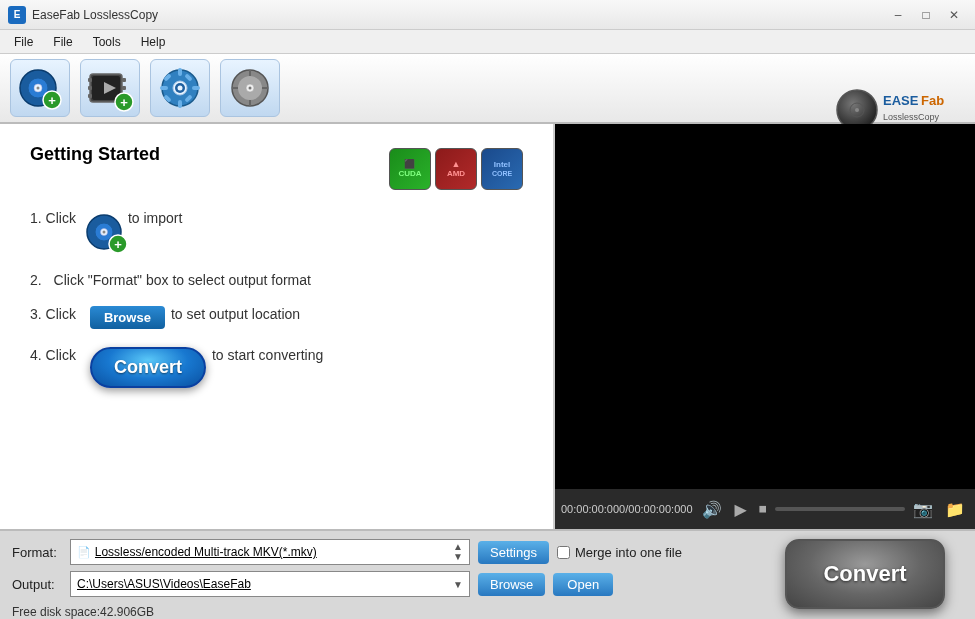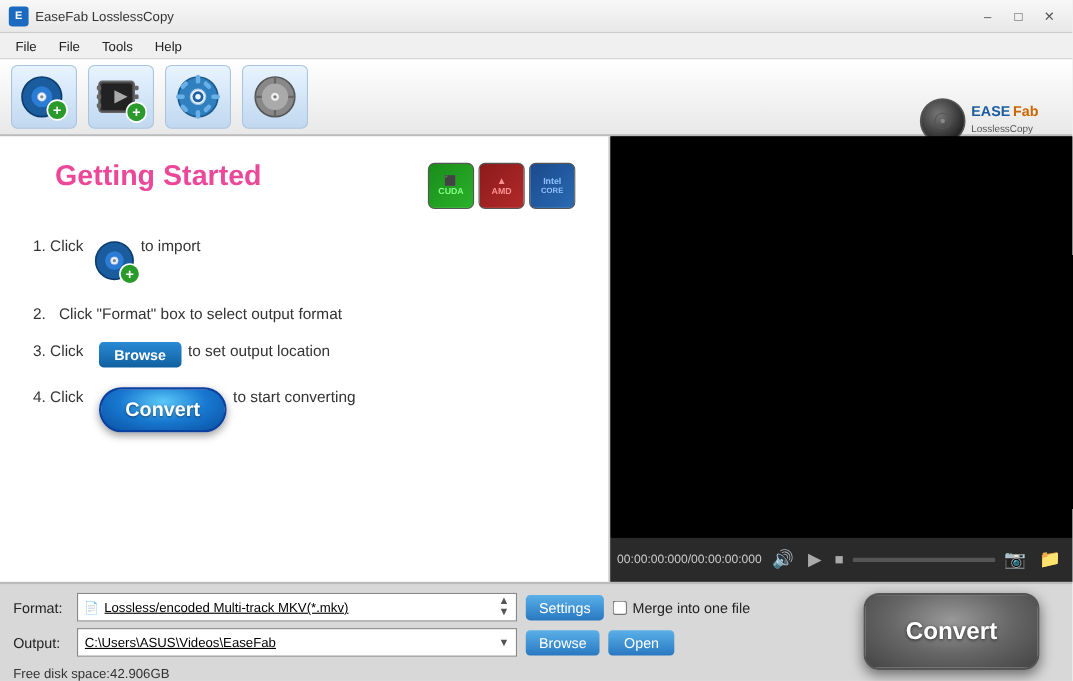--- a/index.html
+++ b/index.html
@@ -103,25 +103,24 @@
     }
 
     
     .getting-started {
       width: 555px;
       background: white;
       border-right: 2px solid #ccc;
       padding: 20px 30px;
     }
     .gs-title {
-      font-size: 26px;
+      font-size: 18px;
       font-weight: bold;
-      color: #ec4899;
+      color: #000000;
       margin-bottom: 20px;
-      margin-left: 20px;
     }
     .badge {
       width: 42px;
       height: 42px;
       border-radius: 6px;
       border: 1px solid #555;
       display: flex;
       align-items: center;
       justify-content: center;
       font-size: 7px;

